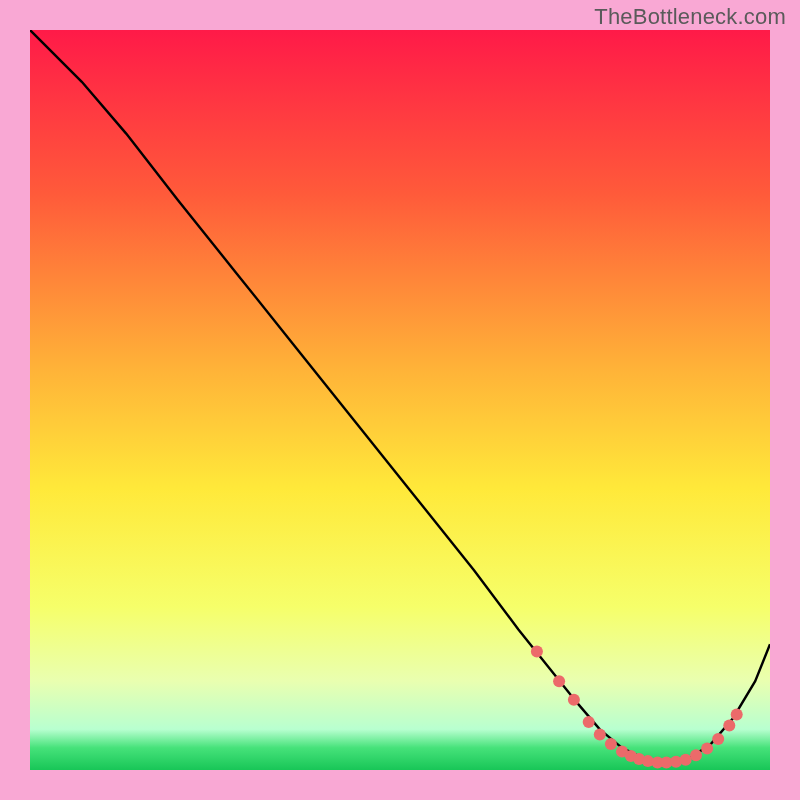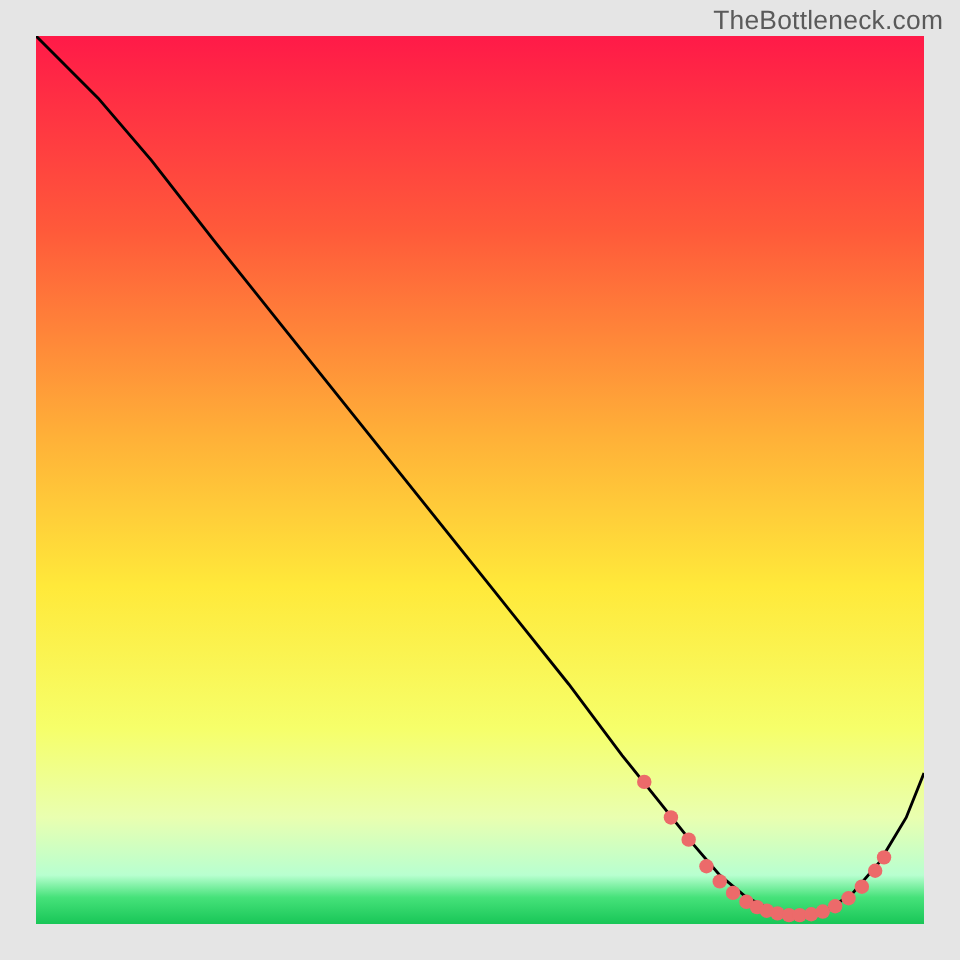--- a/index.html
+++ b/index.html
@@ -1,21 +1,21 @@
 <!DOCTYPE html>
 <html><head>
 <meta charset="utf-8">
 <style>
   * { margin: 0; padding: 0; box-sizing: border-box; }
   html, body { width: 800px; height: 800px; overflow: hidden; background: #000; }
   .frame {
     position: relative;
     width: 800px;
     height: 800px;
-    background: #e5e5e5;
+    background: #f9a8d4;
   }
   .watermark {
     position: absolute;
     top: 4px;
     right: 14px;
     font-family: Arial, Helvetica, sans-serif;
     font-size: 22px;
     color: #5a5a5a;
     letter-spacing: 0.2px;
     user-select: none;

